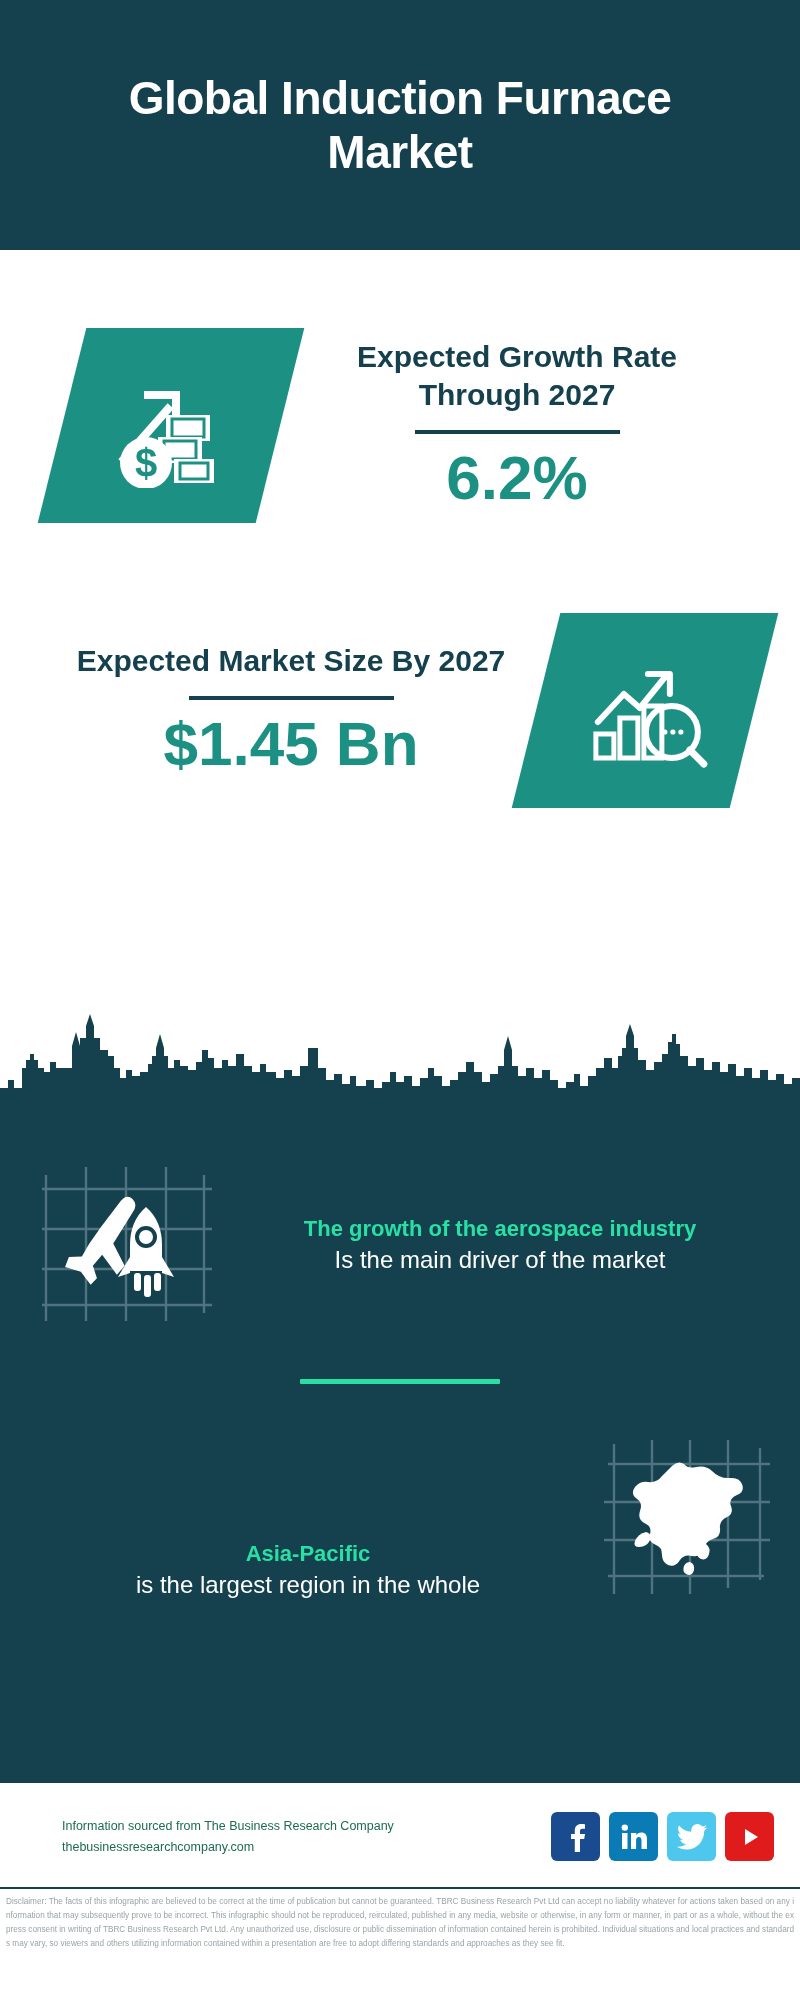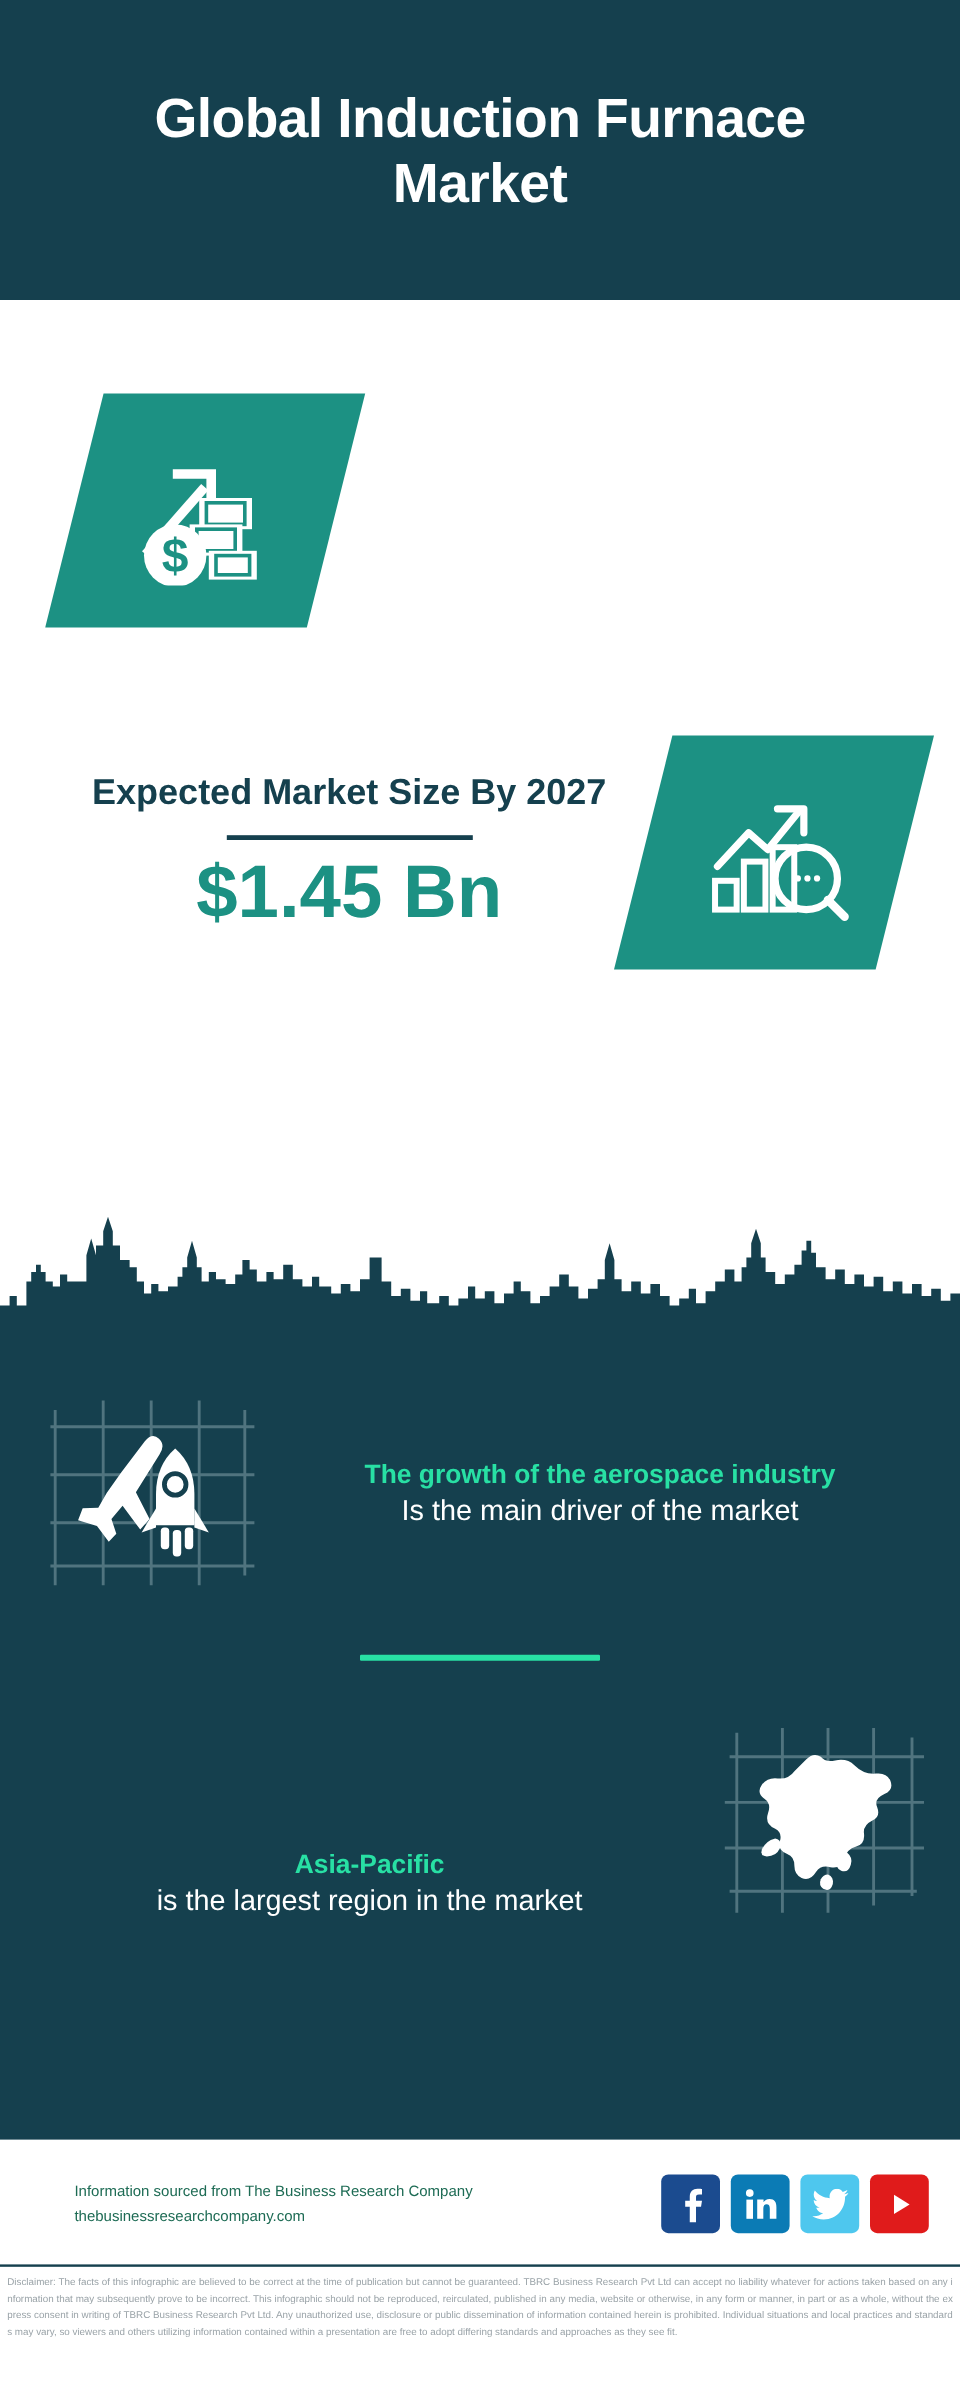--- a/index.html
+++ b/index.html
@@ -174,20 +174,25 @@
           <rect x="60" y="52" width="44" height="26" fill="#fff"></rect>
           <rect x="66" y="56" width="32" height="18" fill="none" stroke="#1c9183" stroke-width="3"></rect>
           <rect x="52" y="74" width="44" height="26" fill="#fff"></rect>
           <rect x="58" y="78" width="32" height="18" fill="none" stroke="#1c9183" stroke-width="3"></rect>
           <rect x="68" y="96" width="40" height="24" fill="#fff"></rect>
           <rect x="74" y="100" width="28" height="16" fill="none" stroke="#1c9183" stroke-width="3"></rect>
 
           <circle cx="40" cy="100" r="26" fill="#fff"></circle>
           <text x="40" y="114" font-family="Liberation Sans, sans-serif" font-size="40" font-weight="bold" fill="#1c9183" text-anchor="middle">$</text>
         </svg>
+      </div>
+      <div class="stat-text">
+        <div class="stat-label">Expected Growth Rate Through 2027</div>
+        <div class="stat-rule"></div>
+        <div class="stat-value">6.2%</div>
       </div>
       <div class="spacer-right"></div>
     </div>
 
     <div class="stat-row stat-row-2">
       <div class="spacer-right"></div>
       <div class="stat-text">
         <div class="stat-label">Expected Market Size By 2027</div>
         <div class="stat-rule"></div>
         <div class="stat-value">$1.45 Bn</div>
@@ -256,21 +261,21 @@
         <div class="hl-green">The growth of the aerospace industry</div>
         <div class="sub-white">Is the main driver of the market</div>
       </div>
     </div>
 
     <div class="mint-rule"></div>
 
     <div class="region-row">
       <div class="region-copy">
         <div class="hl-green">Asia-Pacific</div>
-        <div class="sub-white">is the largest region in the market</div>
+        <div class="sub-white">is the largest region in the whole</div>
       </div>
       <div class="map-icon">
         <svg width="180" height="165" viewBox="0 0 180 165" fill="none">
           <g stroke="#50747f" stroke-width="2.4">
             <line x1="20" y1="8" x2="20" y2="158"></line>
             <line x1="58" y1="4" x2="58" y2="158"></line>
             <line x1="96" y1="4" x2="96" y2="158"></line>
             <line x1="134" y1="4" x2="134" y2="152"></line>
             <line x1="166" y1="12" x2="166" y2="144"></line>
             <line x1="14" y1="28" x2="176" y2="28"></line>

